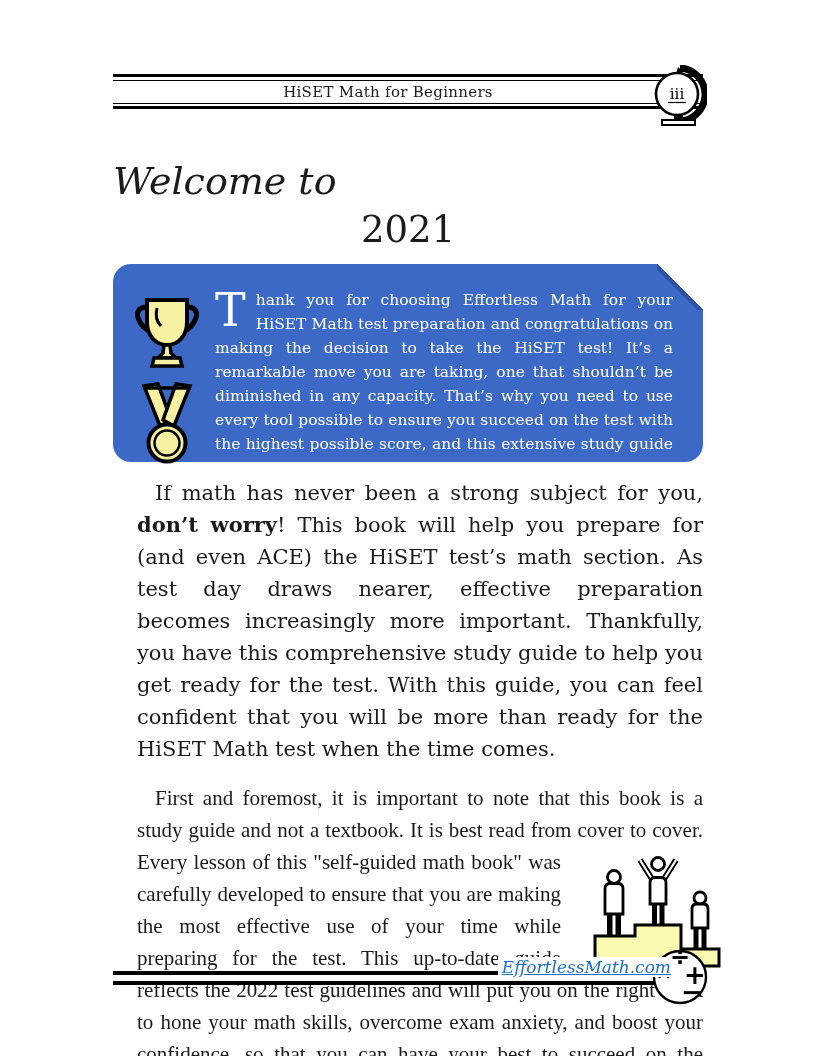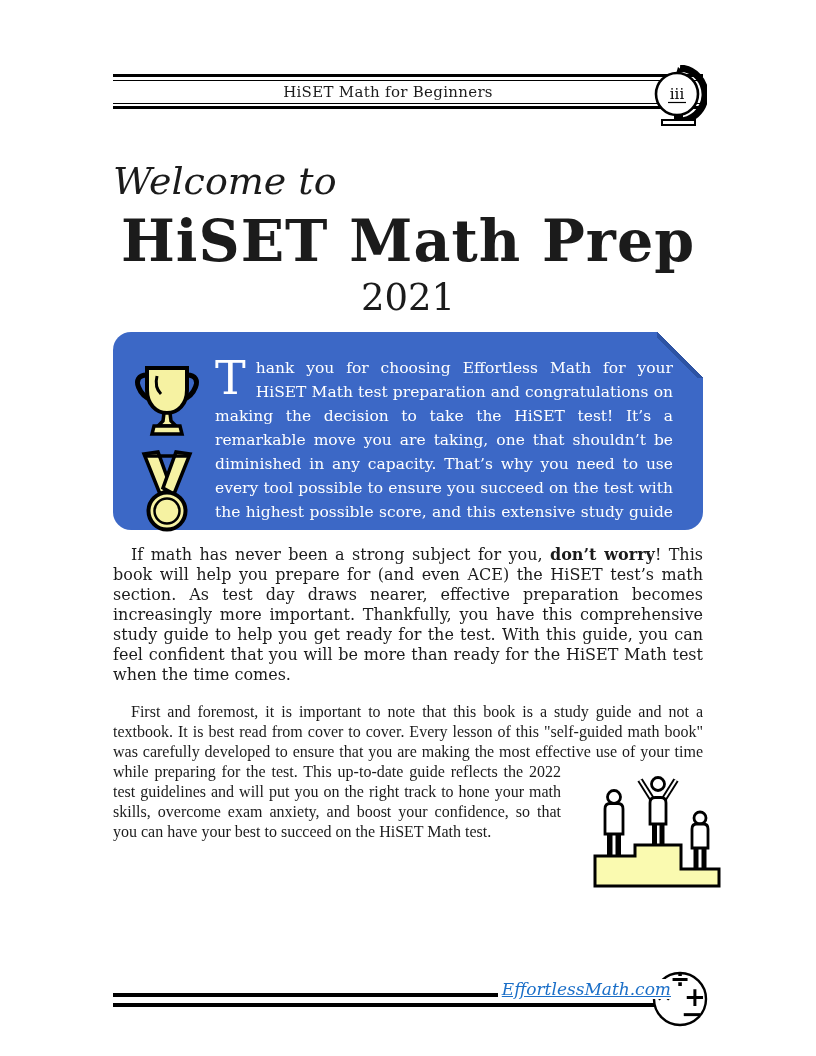--- a/index.html
+++ b/index.html
@@ -42,30 +42,30 @@
   .medal  { display:block; margin:8px auto 0; }
   .box-text {
     position:absolute; left:102px; top:24px; width:474px; padding-right:16px;
     font-size:15.5px; line-height:24px; text-align:justify;
   }
   .drop-cap {
     float:left; font-size:46px; line-height:40px; padding:2px 10px 0 0; font-weight:normal;
   }
 
   
-  .para { font-size:16px; line-height:20px; text-align:justify; text-indent:18px; }
+  .para { font-size:21px; line-height:32px; text-align:justify; text-indent:18px;margin-left:24px; }
   .p1 { margin-top:15px; }
   .p2 { margin-top:17px;font-family:Liberation Serif, serif; }
   .podium-spacer { float:right; width:0px; height:70px; }
   .podium-wrap { float:right; clear:right; width:128px; height:116px; margin:0 0 6px 14px; }
 
   b { font-weight:bold; }
 
   
-  .footer { position:absolute; left:113px; top:993px; width:590px; height:40px; }
+  .footer { position:absolute; left:113px; top:971px; width:590px; height:40px; }
   .footer-line-top { position:absolute; left:0; top:0; width:430px; height:4px; background:#000; }
   .footer-line-bottom { position:absolute; left:0; top:10px; width:577px; height:4px; background:#000; }
   .footer-link {
     position:absolute; right:32px; top:-14px; font-size:17px; font-style:italic;
     color:#1b6fc8; text-decoration:underline; background:#fff; padding-left:4px;
     z-index:2;
   }
   .math-icon { position:absolute; right:-8px; top:-28px; z-index:1; }
 </style>
 </head>
@@ -94,21 +94,20 @@
         <circle cx="26" cy="29" r="21" fill="#fff" stroke="#000" stroke-width="2.6"></circle>
         <text x="26" y="34" text-anchor="middle" font-family="DejaVu Serif, serif" font-size="15" fill="#000">iii</text>
         <line x1="17" y1="37.5" x2="35" y2="37.5" stroke="#000" stroke-width="1.2"></line>
       </svg>
     </div>
   </div>
 
   <div class="content">
 
     <div class="welcome">Welcome to</div>
-    <div class="main-title">HiSET Math Prep</div>
     <div class="year">2021</div>
 
     <div class="intro-box">
       <div class="corner-cut"></div>
 
       <div class="box-icons">
 
         <svg class="trophy" width="68" height="80" viewBox="0 0 68 80">
           <path d="M14 13 C5 13 3 19 5.5 25 C8 31.5 12.5 35.5 18 37.5" fill="none" stroke="#000" stroke-width="5"></path>
           <path d="M54 13 C63 13 65 19 62.5 25 C60 31.5 55.5 35.5 50 37.5" fill="none" stroke="#000" stroke-width="5"></path>

